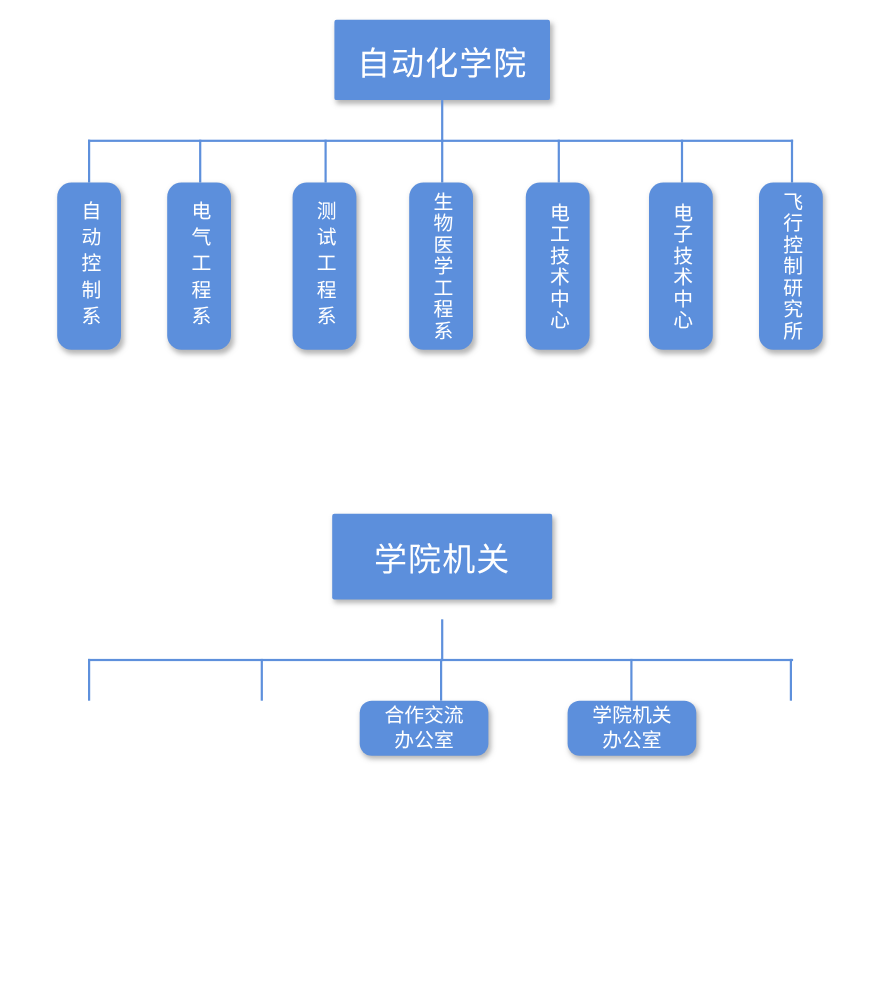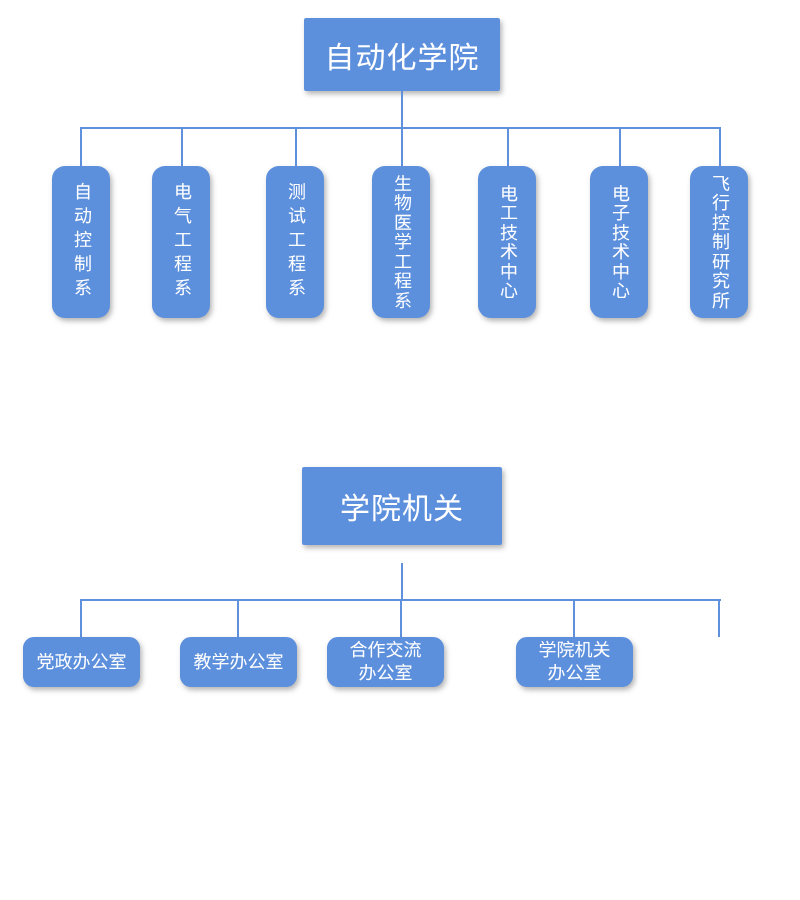--- a/index.html
+++ b/index.html
@@ -113,26 +113,20 @@
 
   <div class="line t2-stub"></div>
   <div class="line t2-rail"></div>
 
   <div class="line t2-drop" style="left:80px"></div>
   <div class="line t2-drop" style="left:237px"></div>
   <div class="line t2-drop" style="left:400px"></div>
   <div class="line t2-drop" style="left:573px"></div>
   <div class="line t2-drop" style="left:718px"></div>
 
-  <div class="box hchild t2-child" style="left:23px">
-    <span>党政办公室</span>
-  </div>
-  <div class="box hchild t2-child" style="left:180px">
-    <span>教学办公室</span>
-  </div>
   <div class="box hchild t2-child" style="left:327px">
     <span>合作交流
 办公室</span>
   </div>
   <div class="box hchild t2-child" style="left:516px">
     <span>学院机关
 办公室</span>
   </div>
 
 </div>

